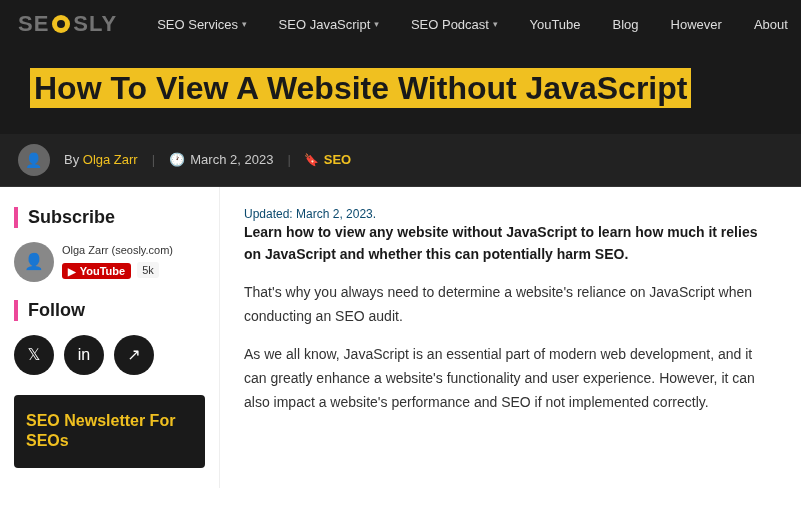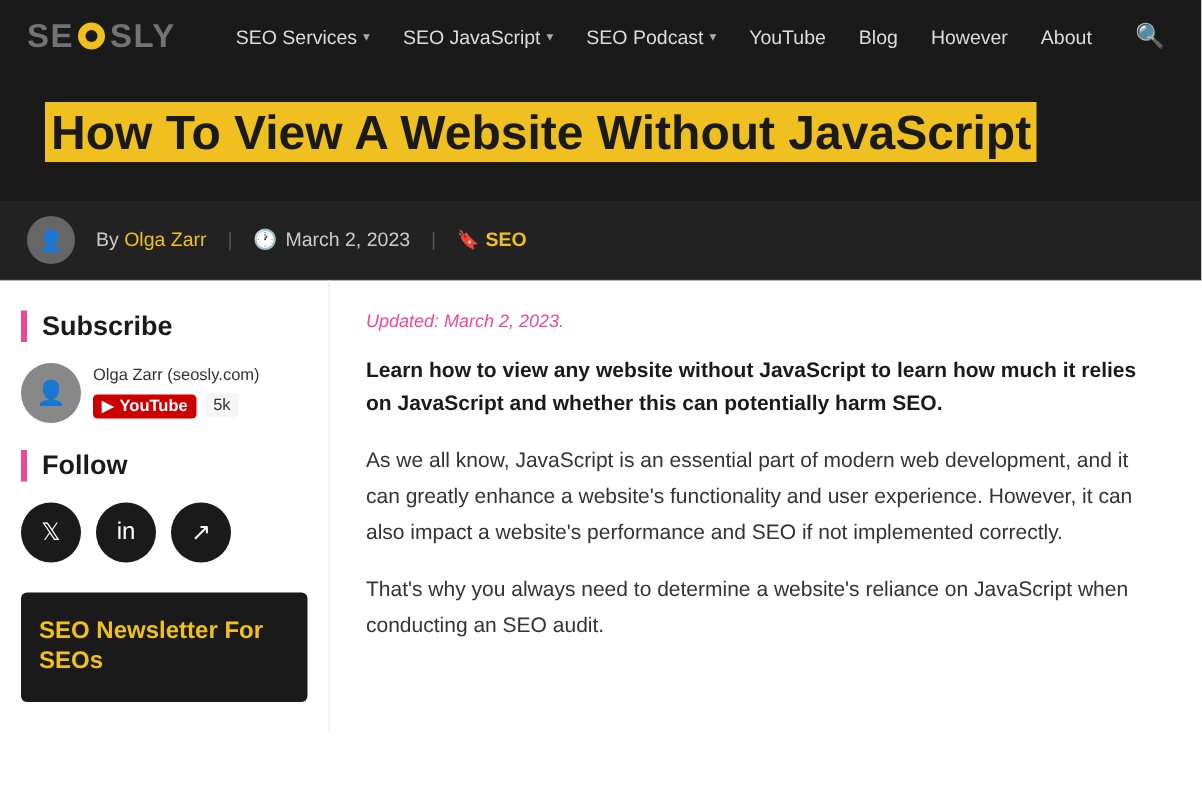--- a/index.html
+++ b/index.html
@@ -41,21 +41,21 @@
       content: '';
       width: 8px; height: 8px;
       border-radius: 50%;
       background: #1a1a1a;
       position: absolute;
       top: 5px; left: 5px;
     }
     .nav-links {
       display: flex;
       align-items: flex-end;
-      gap: 2px;
+      gap: 12px;
       flex: 1;
     }
     .nav-item {
       color: #ddd;
       font-size: 13px;
       padding: 0 10px;
       height: 48px;
       display: flex;
       align-items: center;
       gap: 4px;
@@ -239,23 +239,21 @@
       line-height: 1.3;
     }
 
     
     .article {
       flex: 1;
       padding: 20px 24px;
     }
     .article-updated {
       font-size: 12px;
-      color: #ec4899;
-      margin-bottom: 14px;
-      font-style: italic;
+      color: #0c4a6e;
     }
     .article-intro {
       font-size: 14px;
       font-weight: 700;
       color: #1a1a1a;
       margin-bottom: 16px;
       line-height: 1.6;
     }
     .article-body {
       font-size: 14px;
@@ -359,17 +357,17 @@
     </div>
 
     <div class="newsletter-widget">
       <div class="newsletter-widget-title">SEO Newsletter For SEOs</div>
     </div>
   </aside>
 
   <article class="article">
     <div class="article-updated">Updated: March 2, 2023.</div>
     <p class="article-intro">Learn how to view any website without JavaScript to learn how much it relies on JavaScript and whether this can potentially harm SEO.</p>
+    <p class="article-body">That's why you always need to determine a website's reliance on JavaScript when conducting an SEO audit.</p>
     <p class="article-body">As we all know, JavaScript is an essential part of modern web development, and it can greatly enhance a website's functionality and user experience. However, it can also impact a website's performance and SEO if not implemented correctly.</p>
-    <p class="article-body">That's why you always need to determine a website's reliance on JavaScript when conducting an SEO audit.</p>
   </article>
 
 </div>
 
 </body></html>

